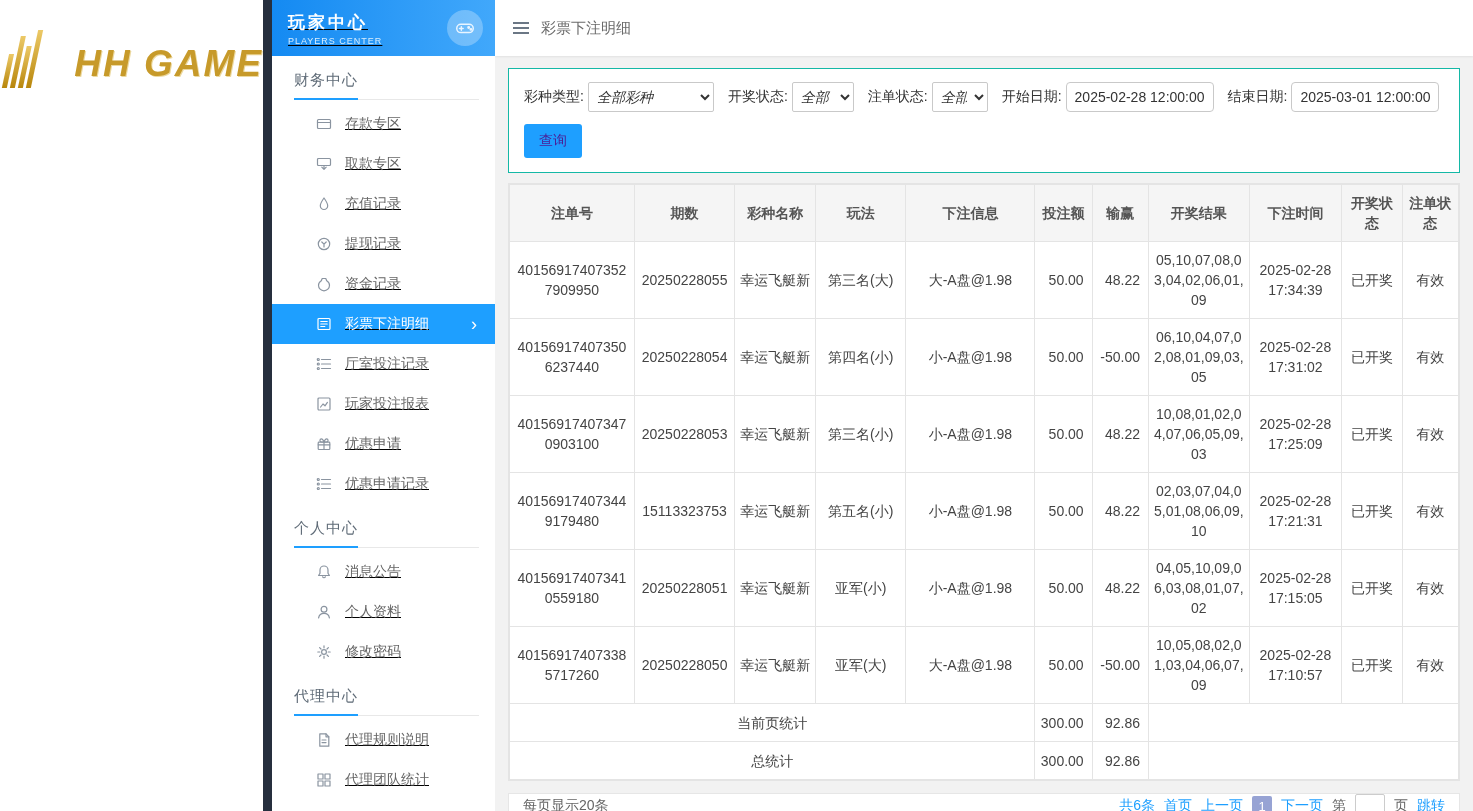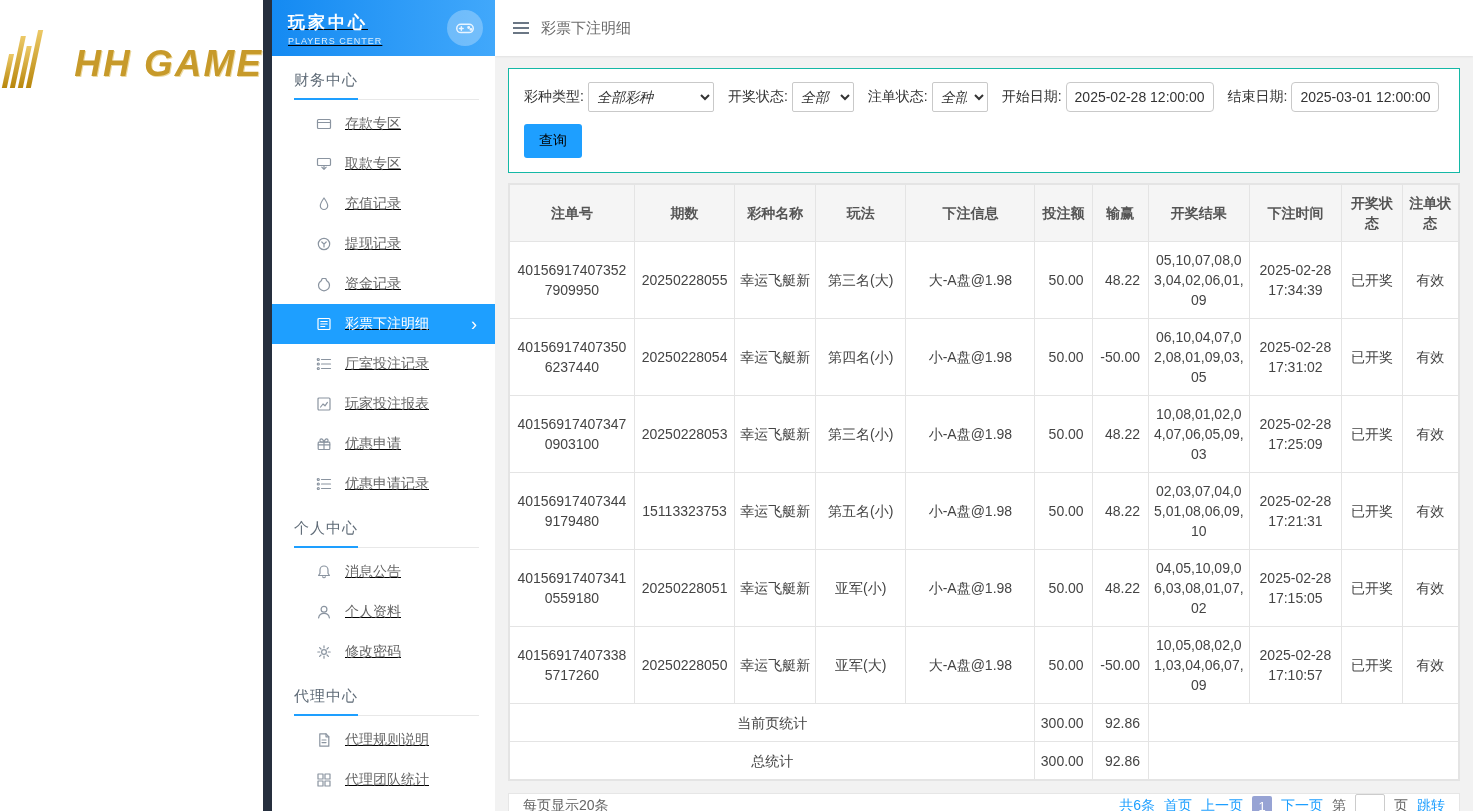--- a/index.html
+++ b/index.html
@@ -47,21 +47,21 @@
 
   .filter-card { background: #fff; border: 1px solid #14b8a6; margin: 12px 13px 0 13px; padding: 13px 15px 14px 15px; }
   .filter-row { display: flex; align-items: center; font-size: 14px; color: #333; }
   .filter-row .flabel { margin-right: 4px; }
   .filter-row .gap { width: 14px; }
   select { height: 30px; border: 1px solid #c9c9c9; border-radius: 2px; background: #fff;
     font-size: 14px; color: #333; font-family: inherit; padding: 2px 4px; font-style: italic; }
   .sel-wide { width: 126px; } .sel-small { width: 62px; } .sel-smaller { width: 56px; }
   .date-input { height: 30px; width: 148px; border: 1px solid #c9c9c9; border-radius: 4px;
     font-size: 14px; color: #333; padding: 0 8px; font-family: inherit; }
-  .query-btn { margin-top: 12px; background: #1E9FFF; color: #000000; border: none; border-radius: 3px;
+  .query-btn { margin-top: 12px; background: #1E9FFF; color: #4c1d95; border: none; border-radius: 3px;
     font-size: 14px; padding: 8px 15px; cursor: pointer; display: inline-block; }
 
   .table-card { background: #fff; border: 1px solid #e4e4e4; margin: 10px 13px 0 13px; }
   table { width: 100%; border-collapse: collapse; table-layout: fixed; font-size: 14px; color: #444; }
   th, td { border: 1px solid #e4e4e4; text-align: center; vertical-align: middle;
     padding: 8px 4px; line-height: 20px; word-wrap: break-word; word-break: break-all; }
   th { background: #f5f5f5; font-weight: bold; color: #555; padding: 8px 3px; }
   th:nth-child(1){width:124px} th:nth-child(2){width:100px} th:nth-child(3){width:80px}
   th:nth-child(4){width:90px} th:nth-child(5){width:128px} th:nth-child(6){width:57px}
   th:nth-child(7){width:56px} th:nth-child(8){width:100px} th:nth-child(9){width:92px}

